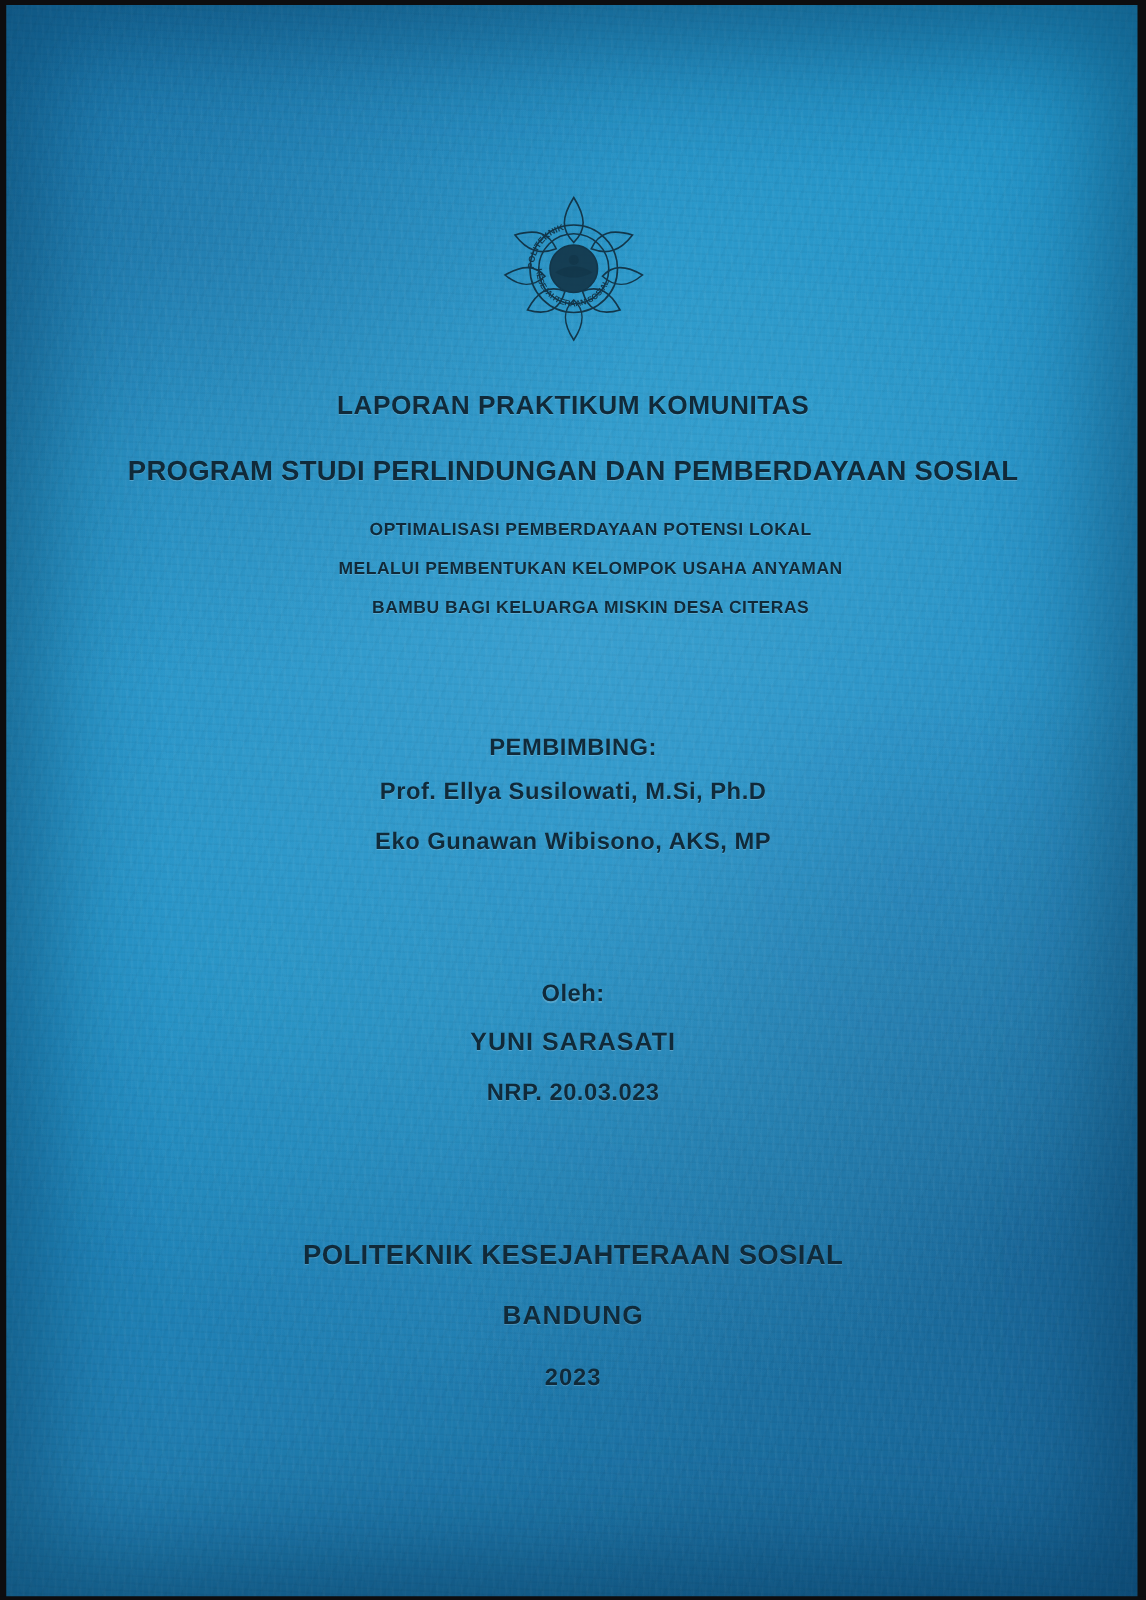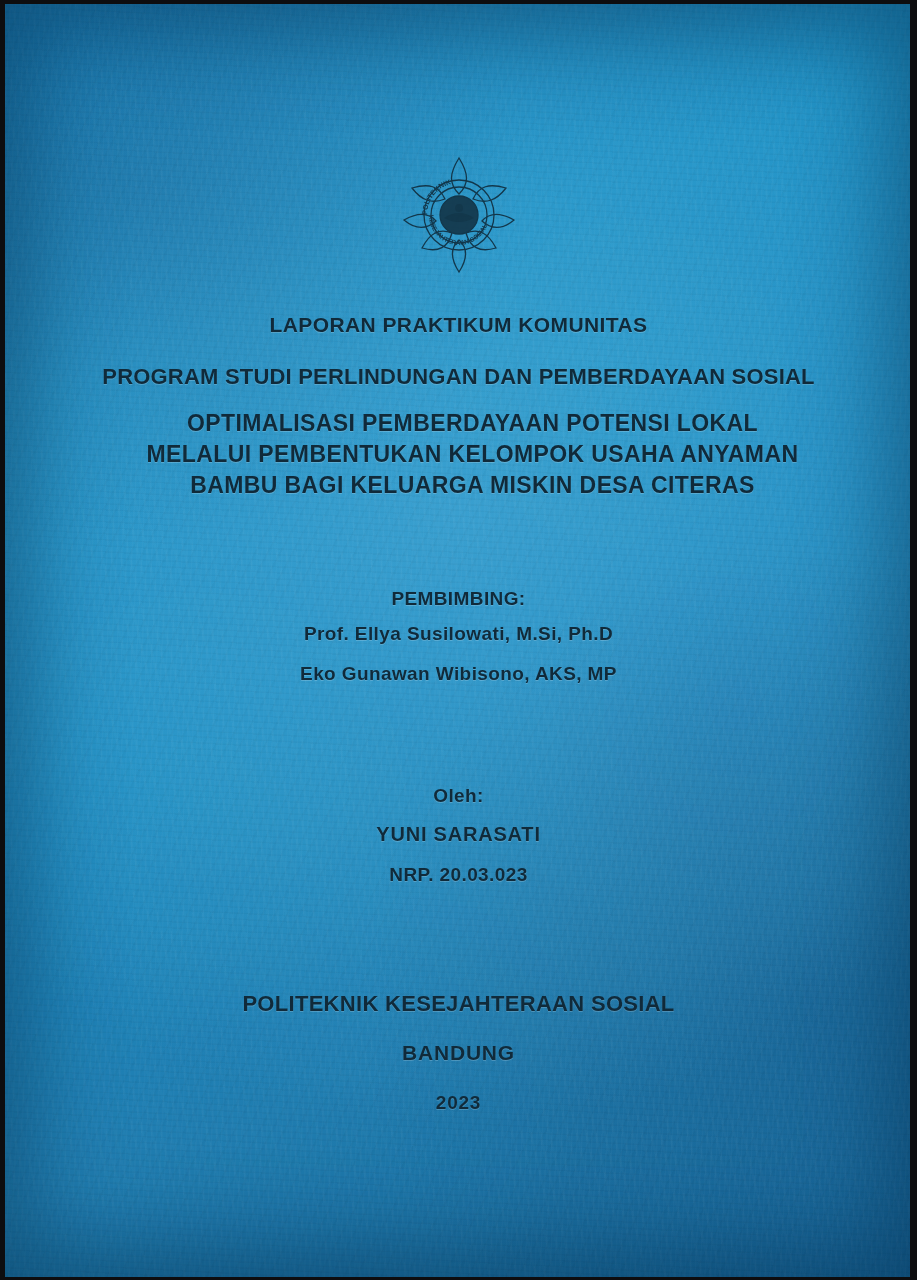--- a/index.html
+++ b/index.html
@@ -102,21 +102,21 @@
   }
   .t-program {
     top: 364px;
     font-size: 22px;
     font-weight: bold;
     letter-spacing: 0.2px;
     text-align: center;
   }
   .t-title {
     top: 408px;
-    font-size: 23px;
+    font-size: 14px;
     font-weight: bold;
     line-height: 31px;
     padding: 0 95px;
     margin-left: 28px;
   }
   .t-advisor-label {
     top: 588px;
     font-size: 19px;
     font-weight: bold;
   }

